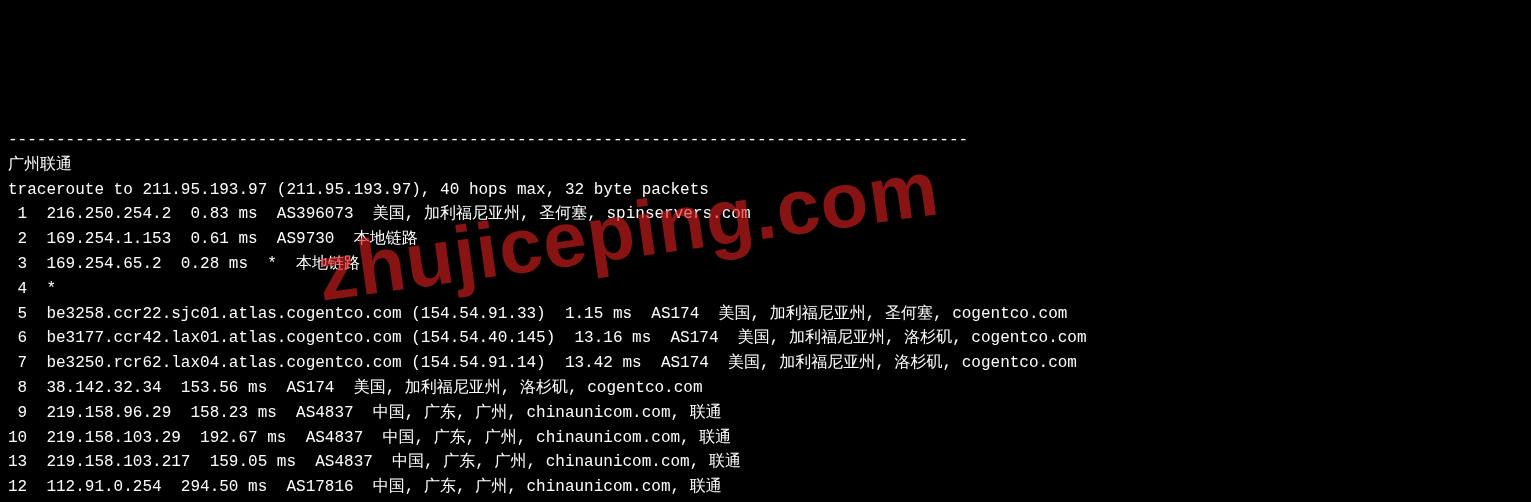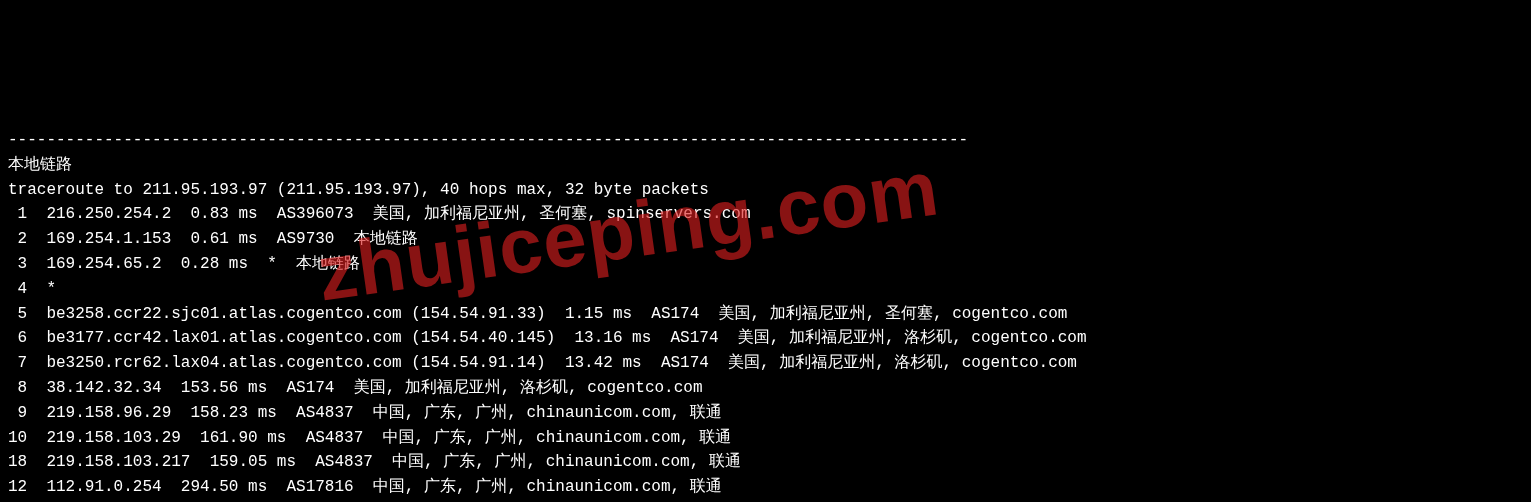--- a/index.html
+++ b/index.html
@@ -43,33 +43,33 @@
       letter-spacing: 0;
     }
   </style>
 </head>
 <body>
 
 
 
 <div class="terminal">
 <span class="dashes">----------------------------------------------------------------------------------------------------</span>
-<span>本地链路</span>
+<span>广州联通</span>
 <span>traceroute to 211.95.193.97 (211.95.193.97), 40 hops max, 32 byte packets</span>
 <span> 1  216.250.254.2  0.83 ms  AS396073  美国, 加利福尼亚州, 圣何塞, spinservers.com</span>
 <span> 2  169.254.1.153  0.61 ms  AS9730  本地链路</span>
 <span> 3  169.254.65.2  0.28 ms  *  本地链路</span>
 <span> 4  *</span>
 <span> 5  be3258.ccr22.sjc01.atlas.cogentco.com (154.54.91.33)  1.15 ms  AS174  美国, 加利福尼亚州, 圣何塞, cogentco.com</span>
 <span> 6  be3177.ccr42.lax01.atlas.cogentco.com (154.54.40.145)  13.16 ms  AS174  美国, 加利福尼亚州, 洛杉矶, cogentco.com</span>
 <span> 7  be3250.rcr62.lax04.atlas.cogentco.com (154.54.91.14)  13.42 ms  AS174  美国, 加利福尼亚州, 洛杉矶, cogentco.com</span>
 <span> 8  38.142.32.34  153.56 ms  AS174  美国, 加利福尼亚州, 洛杉矶, cogentco.com</span>
 <span> 9  219.158.96.29  158.23 ms  AS4837  中国, 广东, 广州, chinaunicom.com, 联通</span>
-<span>10  219.158.103.29  161.90 ms  AS4837  中国, 广东, 广州, chinaunicom.com, 联通</span>
-<span>18  219.158.103.217  159.05 ms  AS4837  中国, 广东, 广州, chinaunicom.com, 联通</span>
+<span>10  219.158.103.29  192.67 ms  AS4837  中国, 广东, 广州, chinaunicom.com, 联通</span>
+<span>13  219.158.103.217  159.05 ms  AS4837  中国, 广东, 广州, chinaunicom.com, 联通</span>
 <span>12  112.91.0.254  294.50 ms  AS17816  中国, 广东, 广州, chinaunicom.com, 联通</span>
 
 
 
 </div>
 
 <div class="watermark">zhujiceping.com</div>
 
 
 

